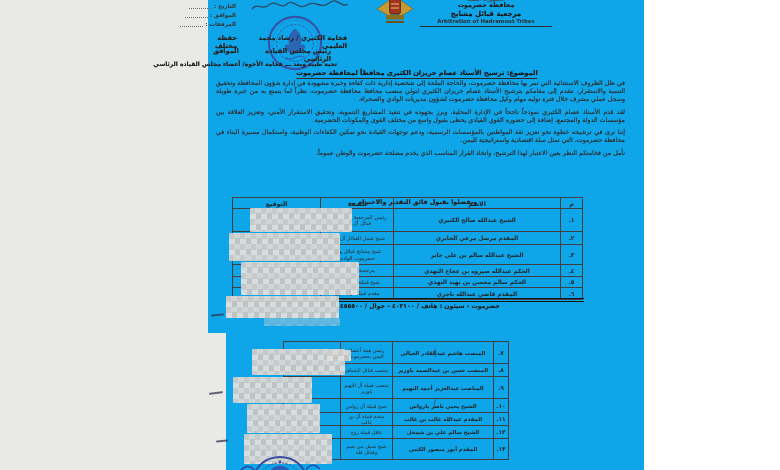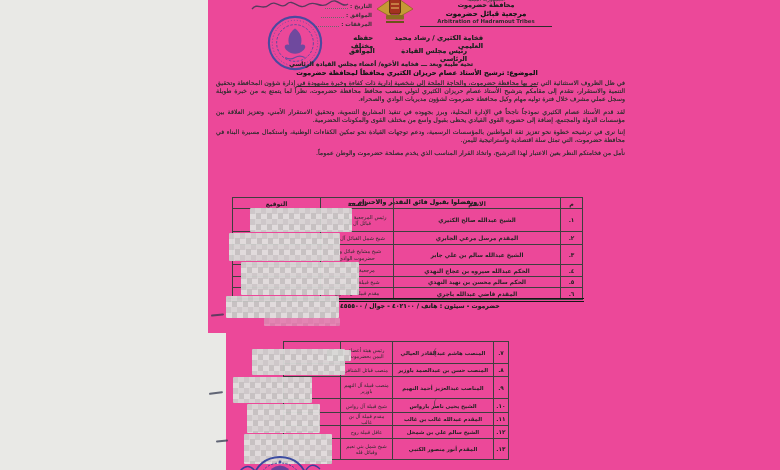--- a/index.html
+++ b/index.html
@@ -1,16 +1,16 @@
 <!DOCTYPE html>
 <html lang="ar" style="--stamp_blue: #3b4aa0; --emblem_gold: #c59a35; --emblem_red: #a3321f; --paper_gutter_gray: #e9e9e6; --ink: #2b2b2b;"><head>
 <meta charset="utf-8">
 <style>
   html,body{margin:0;padding:0;background:#fff;}
-  .screen{position:relative;width:780px;height:470px;overflow:hidden;background:#ec4899;
+  .screen{position:relative;width:644px;height:470px;overflow:hidden;background:#0ea5e9;
           font-family:"DejaVu Sans",sans-serif;color:#2b2b2b;}
   .abs{position:absolute;}
   .gray-strip{position:absolute;left:0;background:var(--paper_gutter_gray,#e9e9e6);}
   .strip-top{top:0;width:208px;height:333px;}
   .strip-bottom{top:333px;width:226px;height:137px;}
 
   
   .field{position:absolute;display:flex;align-items:flex-end;direction:rtl;gap:2px;height:8px;}
   .flabel{font-size:5.6px;font-weight:bold;color:#333;white-space:nowrap;}
   .dots{display:inline-block;width:23px;height:5px;border-bottom:1px dotted #6a6a6a;}
@@ -21,21 +21,21 @@
   .lh-right .l2{font-size:6.4px;font-weight:bold;line-height:7.5px;color:#222;}
   .lh-right .l3{font-size:7px;font-weight:bold;line-height:8.5px;color:#161616;}
   .lh-right .l4{font-size:5.4px;font-weight:bold;line-height:7px;color:#2e2e2e;}
   .lh-rule{border-top:1.2px solid #2c2c2c;margin-top:1px;}
 
   .soft{text-shadow:0 0 .6px rgba(45,45,45,.65);}
   .rtl-line{position:absolute;direction:rtl;white-space:nowrap;font-size:6.4px;color:#262626;}
   .pair{position:absolute;display:flex;justify-content:space-between;direction:rtl;font-size:6.6px;
         font-weight:bold;color:#242424;}
   .subject{position:absolute;transform:translateX(-50%);white-space:nowrap;direction:rtl;
-           font-size:6.6px;font-weight:bold;color:#161616;border-bottom:1px solid #2a2a2a;padding-bottom:9px;}
+           font-size:6.6px;font-weight:bold;color:#161616;border-bottom:1px solid #2a2a2a;padding-bottom:1px;}
   .body-block{position:absolute;left:216px;top:79px;width:409px;direction:rtl;}
   .para{font-size:6.3px;line-height:8.1px;text-align:justify;margin:0 0 4.4px 0;color:#2e2e2e;}
   .closing{position:absolute;transform:translateX(-50%);white-space:nowrap;direction:rtl;
            font-size:6.4px;font-weight:bold;color:#222;}
 
   table.t{border-collapse:collapse;direction:rtl;table-layout:fixed;}
   .t td,.t th{border:0.9px solid #3f3f3f;padding:0 2px;vertical-align:middle;overflow:hidden;}
   .t th{font-size:6.2px;font-weight:bold;color:#1d1d1d;}
   .t td.num{font-size:5.8px;font-weight:bold;text-align:center;color:#222;}
   .t td.nm{font-size:5.8px;font-weight:bold;text-align:center;color:#232323;}
@@ -87,21 +87,21 @@
     <circle cx="21" cy="5" r="3.4" fill="#c59a35" stroke="#5d4510" stroke-width=".7"></circle>
     <rect x="15.5" y="7" width="11" height="15" rx="2" fill="#a3321f" stroke="#4c2a08" stroke-width=".8"></rect>
     <path d="M17 12 h8 M17 16 h8" stroke="#e8c469" stroke-width="1.2"></path>
     <rect x="12" y="23" width="18" height="4.5" rx="1" fill="#8a6d1f"></rect>
     <path d="M12 30 h18" stroke="#6b531a" stroke-width="2"></path>
   </svg>
 
   <div class="lh-right">
     <div class="l1">الجمهورية اليمنية</div>
     <div class="l2 soft">محافظة حضرموت</div>
-    <div class="l3 soft">مرجعية قبائل حضرموت</div>
+    <div class="l3 soft">مرجعية قبائل مشايخ</div>
     <div class="l4">Arbitration of Hadramout Tribes</div>
     <div class="lh-rule"></div>
   </div>
 
   <svg class="stamp" style="left:266px;top:14px;" width="58" height="58" viewBox="0 0 60 60">
     <circle cx="30" cy="30" r="27" fill="none" stroke="#3b4aa0" stroke-width="2.2"></circle>
     <circle cx="30" cy="30" r="23.5" fill="none" stroke="#3b4aa0" stroke-width=".8" stroke-dasharray="1.2 2" opacity=".85"></circle>
     <circle cx="30" cy="30" r="19" fill="none" stroke="#3b4aa0" stroke-width="1" stroke-dasharray="2.6 1.6" opacity=".9"></circle>
     <path d="M30 15 C24 19 22 26 24 32 C20 30 17 34 22 38 C26 42 34 42 38 38 C43 34 40 30 36 32 C38 26 36 19 30 15 Z" fill="#3b4aa0" opacity=".78"></path>
     <path d="M20 45 q5 3 10 0 q5 -3 10 0" fill="none" stroke="#3b4aa0" stroke-width="1.2" opacity=".8"></path>

